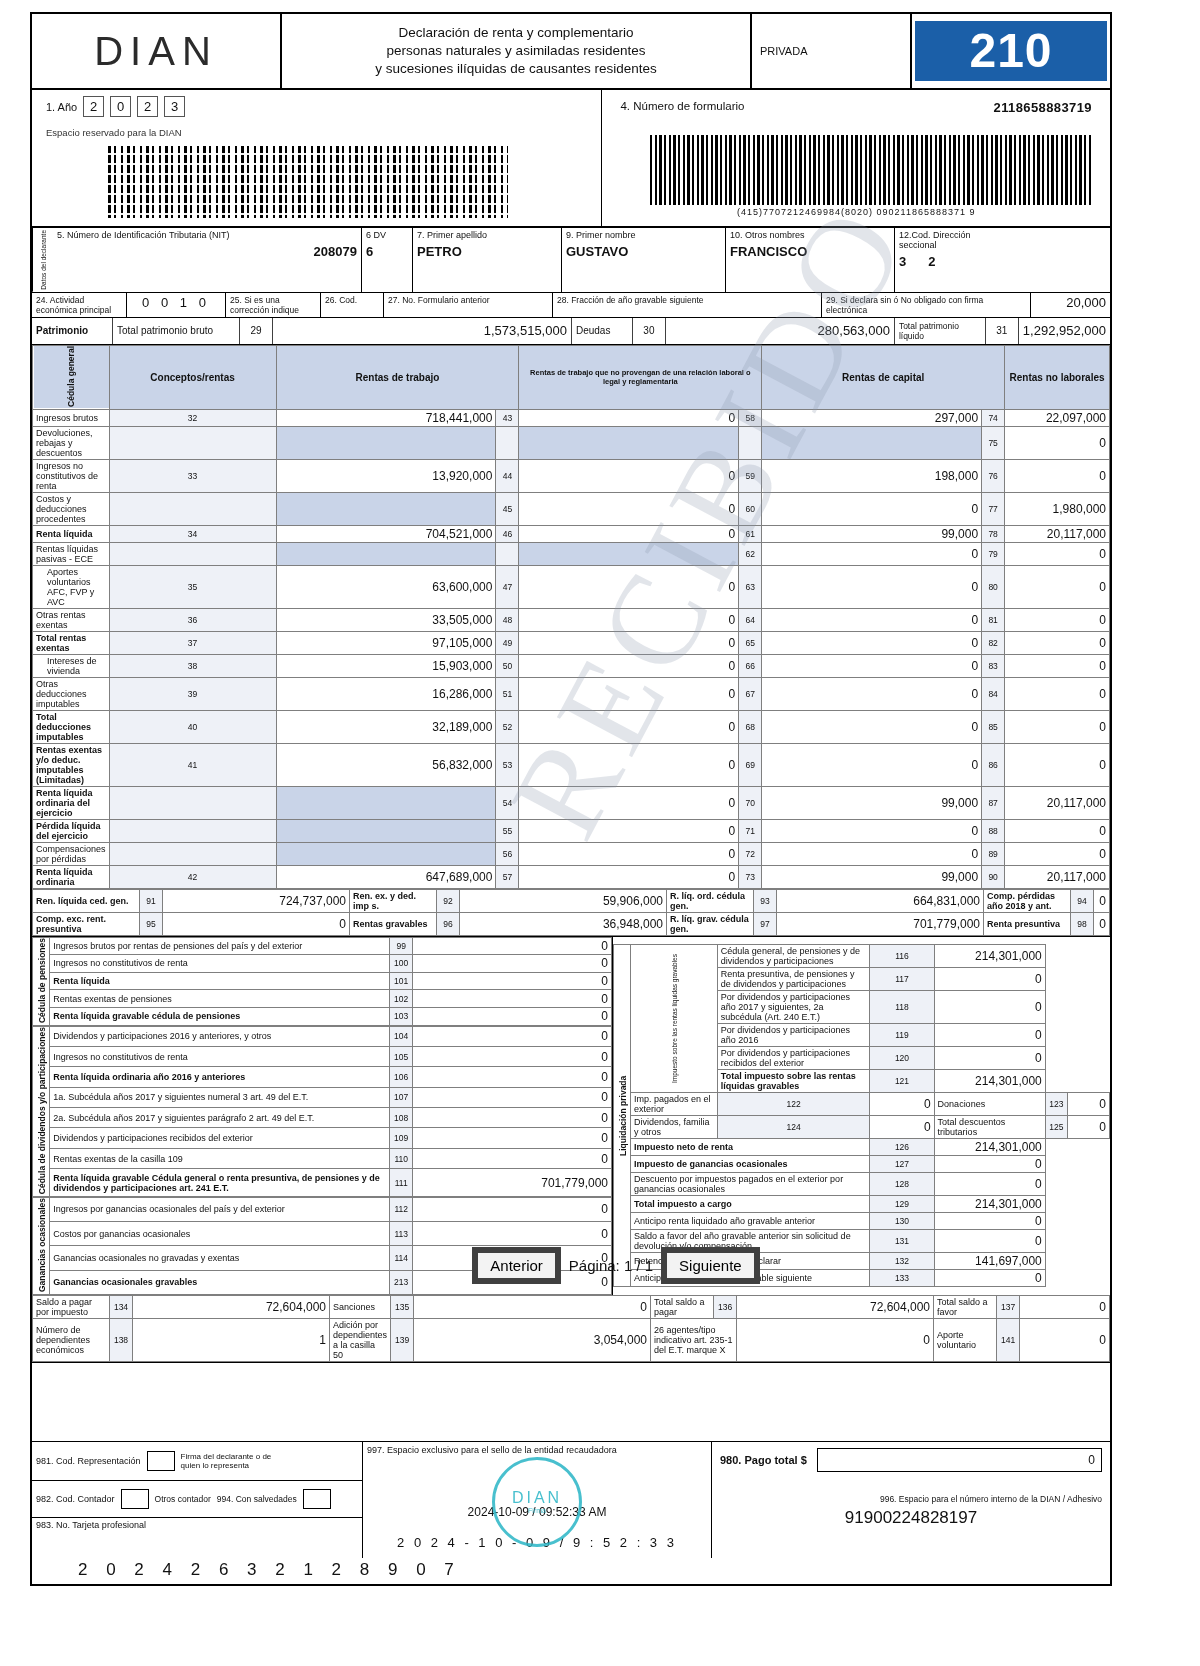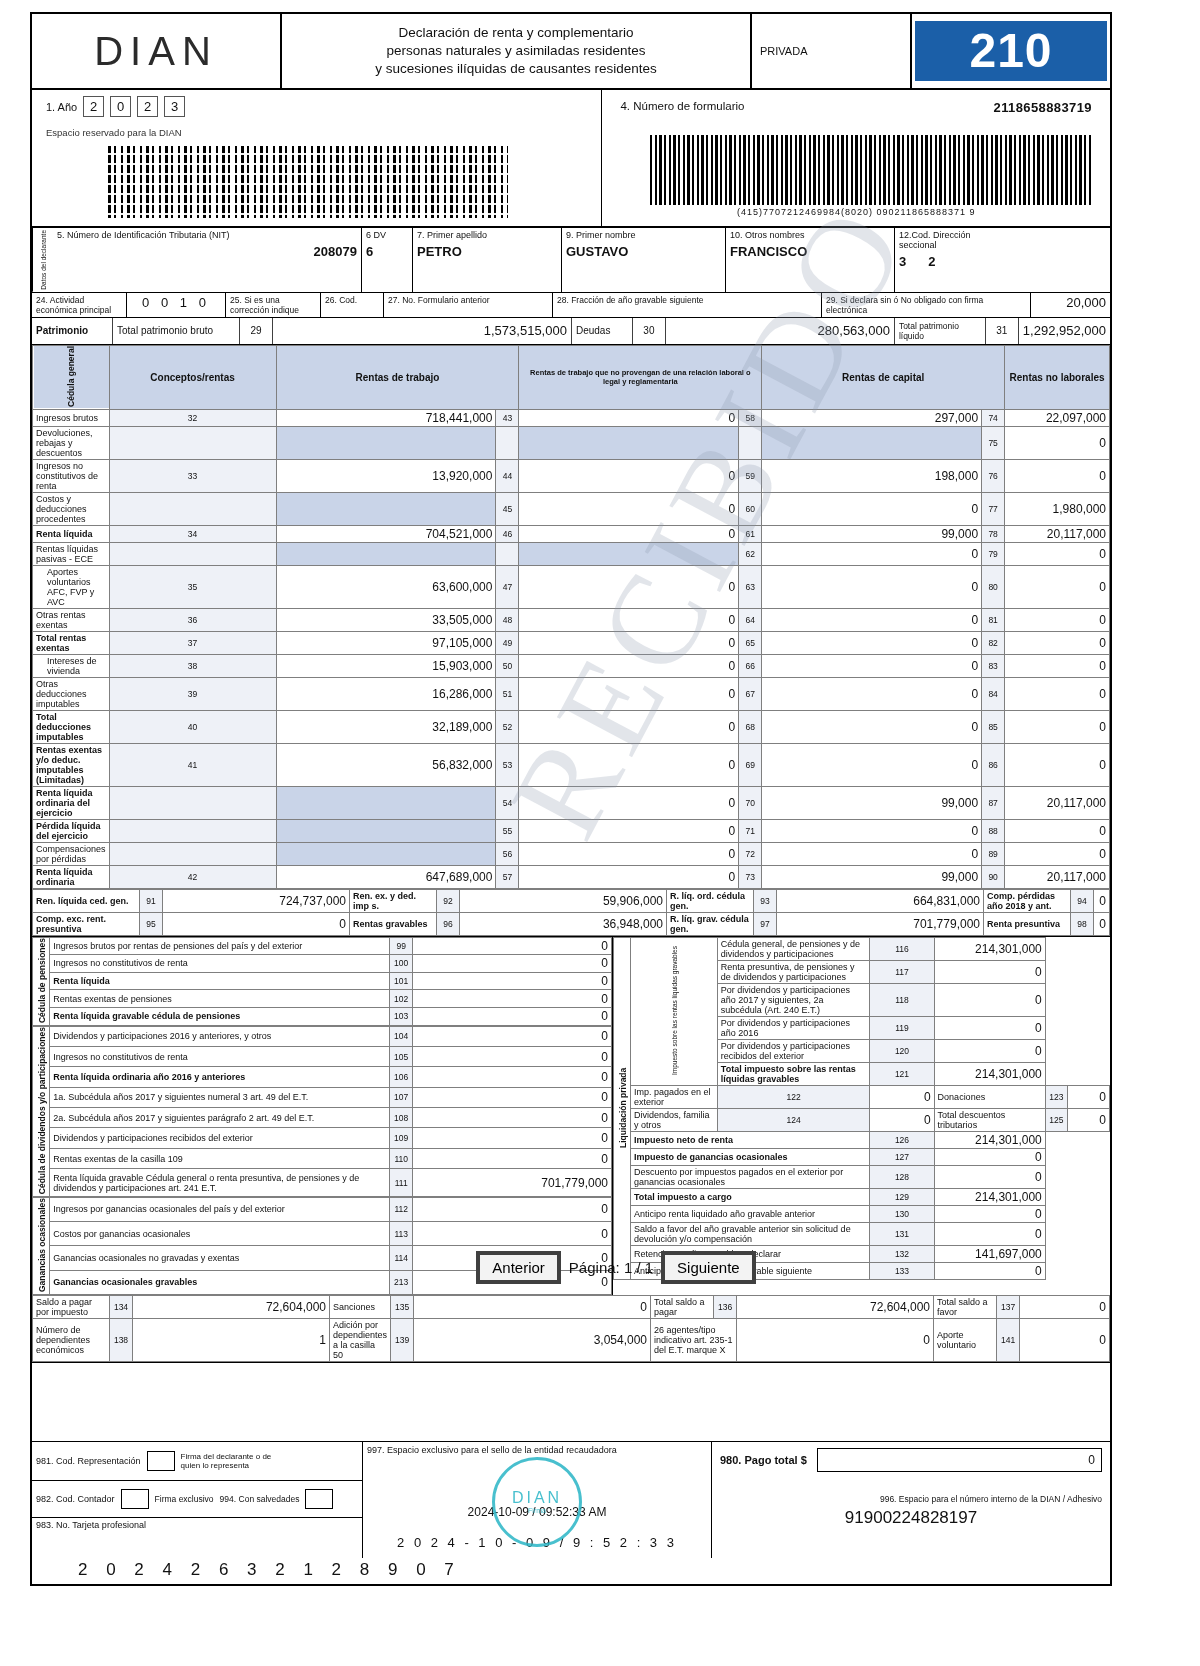--- a/index.html
+++ b/index.html
@@ -59,21 +59,21 @@
   .vert{writing-mode:vertical-rl;transform:rotate(180deg);text-align:center;font-size:8.5px;font-weight:700;width:14px;}
   .vertsm{writing-mode:vertical-rl;transform:rotate(180deg);text-align:center;font-size:6.5px;width:12px;}
   
   .footsec{border-top:1.5px solid #000;display:flex;font-size:9px;}
   .sig{border:1px solid #000;width:26px;height:18px;display:inline-block;vertical-align:middle;}
   .stamp{width:84px;height:84px;border:3px solid #29b5c6;border-radius:50%;display:flex;align-items:center;
      justify-content:center;color:#29b5c6;font-size:16px;letter-spacing:3px;opacity:.85;}
   .watermark{position:absolute;left:330px;top:430px;font-size:130px;color:rgba(140,150,170,.25);
      transform:rotate(-62deg);letter-spacing:10px;pointer-events:none;font-family:"Liberation Serif",serif;}
   .pager{position:absolute;left:0;right:0;bottom:30px;display:flex;justify-content:center;align-items:center;gap:8px;font-size:15px;}
-  .pbtn{border:4px solid #404040;background:#f3f3f3;padding:4px 12px;font-size:15px;}
+  .pbtn{border:6px solid #404040;background:#f3f3f3;padding:4px 12px;font-size:15px;}
   .dashnum{font-size:17px;letter-spacing:7px;}
 </style>
 </head>
 <body>
 
 <div class="page">
 
   <div class="form">
 
     <div class="hdr">
@@ -404,21 +404,21 @@
             <td class="lblb" style="width: 80px;">R. líq. grav. cédula gen.</td>
             <td class="n">97</td>
             <td class="amt" style="width: 200px;">701,779,000</td>
             <td class="lblb" style="width: 80px;">Renta presuntiva</td>
             <td class="n">98</td>
             <td class="amt">0</td>
           </tr>
         </tbody>
     </table>
 
-    <div style="display:flex;border-top:1.5px solid #000;">
+    <div style="display:flex;border-top:1.5px solid #000;align-items:center;">
 
       <div style="width:580px;border-right:1.5px solid #000;">
         <table class="grid">
           <tbody id="pen-rows">
               <tr>
                 <td class="vert" rowspan="5">Cédula de pensiones</td>
                 <td class="lbl" style="width: 330px;">Ingresos brutos por rentas de pensiones del país y del exterior</td>
                 <td class="n">99</td>
                 <td class="amt" style="width: 190px;">0</td>
               </tr>
@@ -476,21 +476,21 @@
                 <td class="lbl" style="width: 330px;">Dividendos y participaciones recibidos del exterior</td>
                 <td class="n">109</td>
                 <td class="amt" style="width: 190px;">0</td>
               </tr>
               <tr>
                 <td class="lbl" style="width: 330px;">Rentas exentas de la casilla 109</td>
                 <td class="n">110</td>
                 <td class="amt" style="width: 190px;">0</td>
               </tr>
               <tr>
-                <td class="lbl" style="width: 330px;">Renta líquida gravable Cédula general o renta presuntiva, de pensiones y de dividendos y participaciones  art. 241 E.T.</td>
+                <td class="lbl" style="width: 330px; font-weight: bold;">Renta líquida gravable Cédula general o renta presuntiva, de pensiones y de dividendos y participaciones  art. 241 E.T.</td>
                 <td class="n">111</td>
                 <td class="amt" style="width: 190px;">701,779,000</td>
               </tr>
             </tbody>
         </table>
         <table class="grid">
           <tbody id="gan-rows">
               <tr>
                 <td class="vert" rowspan="4">Ganancias ocasionales</td>
                 <td class="lbl" style="width: 330px;">Ingresos por ganancias ocasionales del país y del exterior</td>
@@ -649,21 +649,21 @@
     <div class="footsec">
       <div style="width:330px;border-right:1px solid #000">
         <div style="display:flex;border-bottom:1px solid #000;height:38px;align-items:center;padding:0 4px;gap:6px">
           <span>981. Cod. Representación</span>
           <span class="sig"></span>
           <span style="font-size:8px;width:110px">Firma del declarante o de quien lo representa</span>
         </div>
         <div style="display:flex;border-bottom:1px solid #000;height:36px;align-items:center;padding:0 4px;gap:6px">
           <span>982. Cod. Contador</span>
           <span class="sig"></span>
-          <span style="font-size:8.5px">Firma exclusivo</span>
+          <span style="font-size:8.5px">Otros contador</span>
           <span style="font-size:8.5px">994. Con salvedades</span>
           <span class="sig"></span>
         </div>
         <div style="height:36px;padding:2px 4px">
           <span>983. No. Tarjeta profesional</span>
         </div>
       </div>
       <div style="width:340px;border-right:1px solid #000;padding:3px 4px;position:relative">
         <div>997. Espacio exclusivo para el sello de la entidad recaudadora</div>
         <div style="display:flex;justify-content:center;margin-top:2px">

